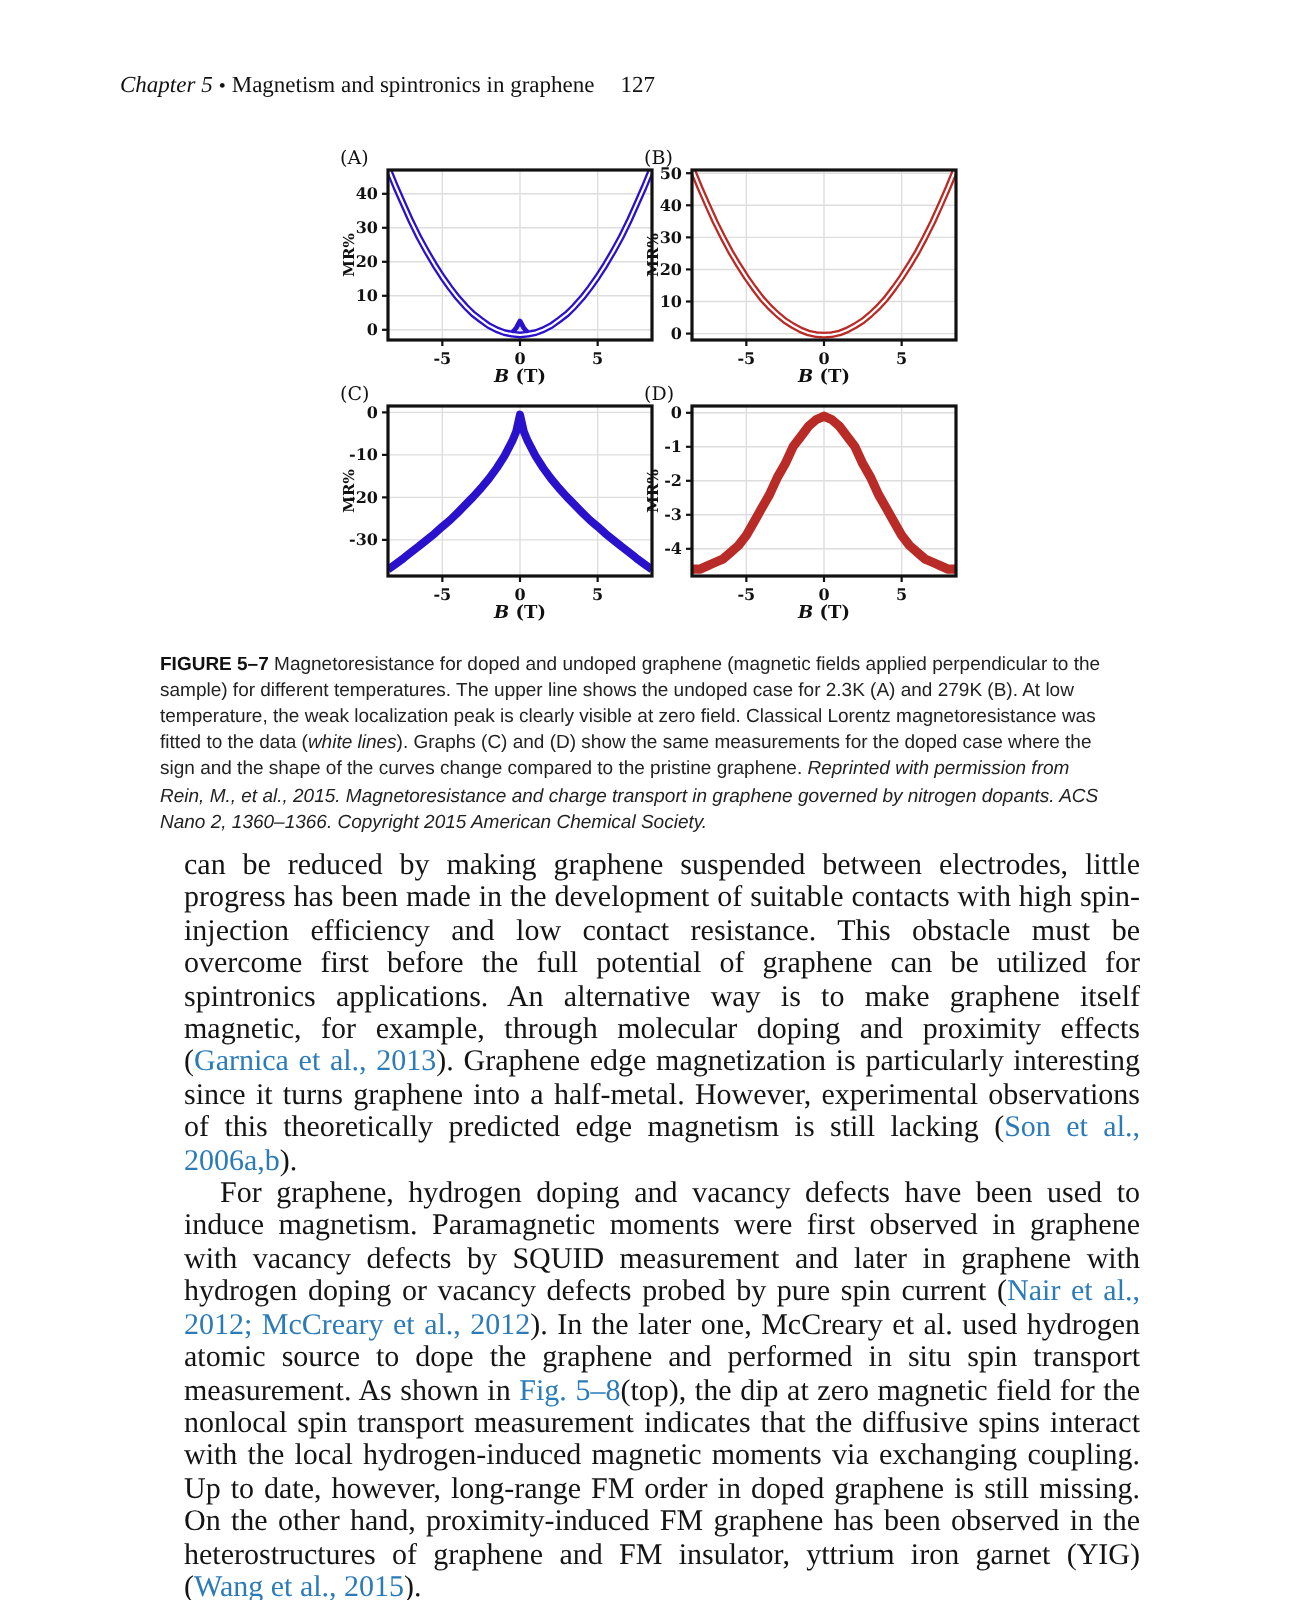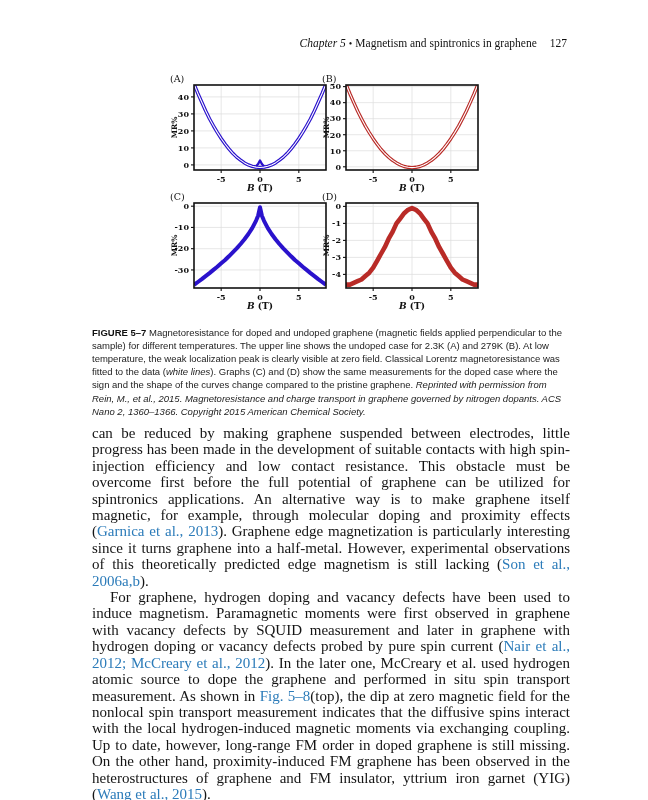--- a/index.html
+++ b/index.html
@@ -1,34 +1,34 @@
 <!DOCTYPE html>
 <html><head>
 <meta charset="utf-8">
 <style>
   html,body{margin:0;padding:0;background:#ffffff;}
   .page{
     position:relative;width:648px;height:800px;background:#ffffff;overflow:hidden;
     font-family:"Liberation Serif", serif;color:#1a1a1a;
   }
   .running-head{
-    position:absolute;top:37px;left:60px;width:507px;text-align:right;
+    position:absolute;top:37px;left:60px;width:507px;
     font-size:11.5px;color:#111;white-space:nowrap;
   }
   .running-head .chapter{font-style:italic;}
   .running-head .bullet{font-size:10px;padding:0 3px;}
   .running-head .pagenum{margin-left:13px;}
   .figure-block{position:absolute;top:72px;left:168px;width:330px;height:244px;}
   .panel{position:absolute;}
   .panel.a{left:0;top:0;}
   .panel.b{left:152px;top:0;}
   .panel.c{left:0;top:118px;}
   .panel.d{left:152px;top:118px;}
   .caption{
-    position:absolute;top:316px;left:92px;width:478px;
+    position:absolute;top:316px;left:80px;width:478px;
     font-family:"Liberation Sans", sans-serif;font-size:9.5px;line-height:13.2px;
     color:#222;text-align:left;
   }
   .body-text{
     position:absolute;top:425px;left:92px;width:478px;
     font-size:15px;line-height:16.4px;text-align:justify;color:#141414;
   }
   .body-text p{margin:0;}
   .body-text p.indent{text-indent:18px;}
   .seg-bold{font-weight:bold;color:#111;}

